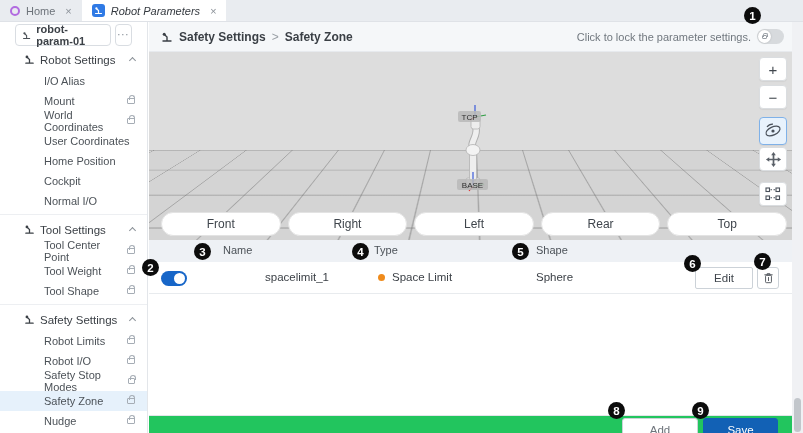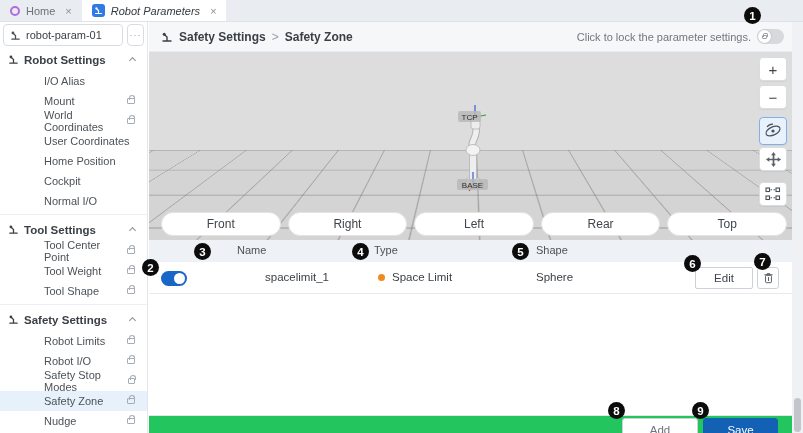--- a/index.html
+++ b/index.html
@@ -9,24 +9,24 @@
   
   .tabbar { position:absolute; left:0; top:0; width:803px; height:22px; background:#e9ecf0; border-bottom:1px solid #dfe2e7; display:flex; align-items:stretch; }
   .tab { display:flex; align-items:center; gap:6px; padding:0 10px; font-size:11px; color:#6d737a; }
   .tab.active { background:#fff; color:#34393f; border-radius:0 0 0 0;font-style:italic; }
   .tab .close { color:#8b9198; font-size:11px; cursor:pointer; margin-left:4px; }
   .home-ico { width:10px; height:10px; border:2px solid #b26be0; border-radius:50%; }
   .rp-ico { width:13px; height:13px; border-radius:3px; background:#2f7ae5; display:flex; align-items:center; justify-content:center; }
 
   
   .sidebar { position:absolute; left:0; top:22px; width:148px; height:411px; background:#fff; border-right:1px solid #e3e6ea; overflow:hidden; }
-  .param-row { display:flex; align-items:center; gap:4px; padding:2px 3px; height:26px; }
+  .param-row { display:flex; align-items:center; gap:4px; padding:2px 15px; height:26px;font-weight:bold; }
   .param-box { flex:1; display:flex; align-items:center; gap:5px; height:22px; border:1px solid #d9dde2; border-radius:4px; background:#fff; padding:0 6px; font-size:11px; color:#3c4147; }
   .more-btn { width:17px; height:22px; border:1px solid #d9dde2; border-radius:4px; background:#fff; color:#9aa0a7; font-size:9px; display:flex; align-items:center; justify-content:center; letter-spacing:1px; }
-  .section-hd { display:flex; align-items:center; gap:5px; height:23px; padding:0 12px 0 8px; font-weight:bold; font-size:11.5px; color:#3b4046; }
+  .section-hd { display:flex; align-items:center; gap:5px; height:23px; padding:0 12px 0 24px; font-weight:normal; font-size:11.5px; color:#3b4046; }
   .chev { width:5px; height:5px; border-left:1.4px solid #8a9097; border-top:1.4px solid #8a9097; transform:rotate(45deg); margin-left:auto; margin-top:2px; }
   .side-item { display:flex; align-items:center; height:20px; padding:0 12px 0 44px; font-size:11px; color:#4c5258; }
   .side-item.sel { background:#e6f1fb; }
   .side-div { border-top:1px solid #edeff2; margin:3px 0; }
   .lock { width:8px; height:6px; border:1px solid #a6adb5; border-radius:1px; position:relative; margin-left:auto; }
   .lock:before { content:""; position:absolute; top:-4px; left:1px; width:4px; height:4px; border:1px solid #a6adb5; border-bottom:none; border-radius:3px 3px 0 0; }
 
   
   .main { position:absolute; left:149px; top:22px; width:643px; height:411px; background:#fff; }
   .hdrbar { position:absolute; left:0; top:0; width:643px; height:30px; background:#f5f7f9; border-bottom:1px solid #e7eaee; display:flex; align-items:center; padding:0 8px 0 12px; }
@@ -51,21 +51,21 @@
   .vtools { position:absolute; right:5px; top:5px; width:28px; }
   .vtool { width:28px; height:24px; background:#fff; border:1px solid #dadde0; border-radius:4px; margin-bottom:4px; display:flex; align-items:center; justify-content:center; font-size:15px; color:#3f454c; box-shadow:0 1px 1px rgba(0,0,0,.05); }
   .vtool.zoomout { margin-bottom:8px; }
   .vtool.orbit { height:28px; background:#e8f2fc; border:1px solid #7fb1e8; margin-bottom:2px; }
   .vtool.pan { margin-bottom:11px; }
   .robot-wrap { position:absolute; left:301px; top:50px; }
 
   
   .theader { position:absolute; left:0; top:218px; width:643px; height:22px; background:#eef1f5; font-size:11px; color:#4c5258; }
   .theader span { position:absolute; top:4px; }
-  .col-name { left:88px; } .col-type { left:225px; } .col-shape { left:387px; }
+  .col-name { left:74px; } .col-type { left:225px; } .col-shape { left:387px; }
   .trow { position:absolute; left:0; top:240px; width:643px; height:32px; background:#fff; border-bottom:1px solid #e8ebee; font-size:11.5px; color:#3c4147; }
   .row-toggle { position:absolute; left:12px; top:9px; width:26px; height:15px; border-radius:8px; background:#1766c8; }
   .row-toggle .knob { position:absolute; right:2px; top:2px; width:11px; height:11px; border-radius:50%; background:#fff; }
   .cell-name { position:absolute; left:74px; top:9px;margin-left:42px; }
   .cell-type { position:absolute; left:229px; top:9px; display:flex; align-items:center; gap:7px; }
   .dot { width:7px; height:7px; border-radius:50%; background:#ef8b1c; }
   .cell-shape { position:absolute; left:387px; top:9px; }
   .edit-btn { position:absolute; left:546px; top:5px; width:58px; height:22px; background:#fff; border:1px solid #ccd2d8; border-radius:2px; font-size:11.5px; color:#3f454c; display:flex; align-items:center; justify-content:center; }
   .trash-btn { position:absolute; left:608px; top:5px; width:22px; height:22px; background:#fff; border:1px solid #ccd2d8; border-radius:3px; display:flex; align-items:center; justify-content:center; }
   .tbody-empty { position:absolute; left:0; top:272px; width:643px; height:121px; background:#fff; }

